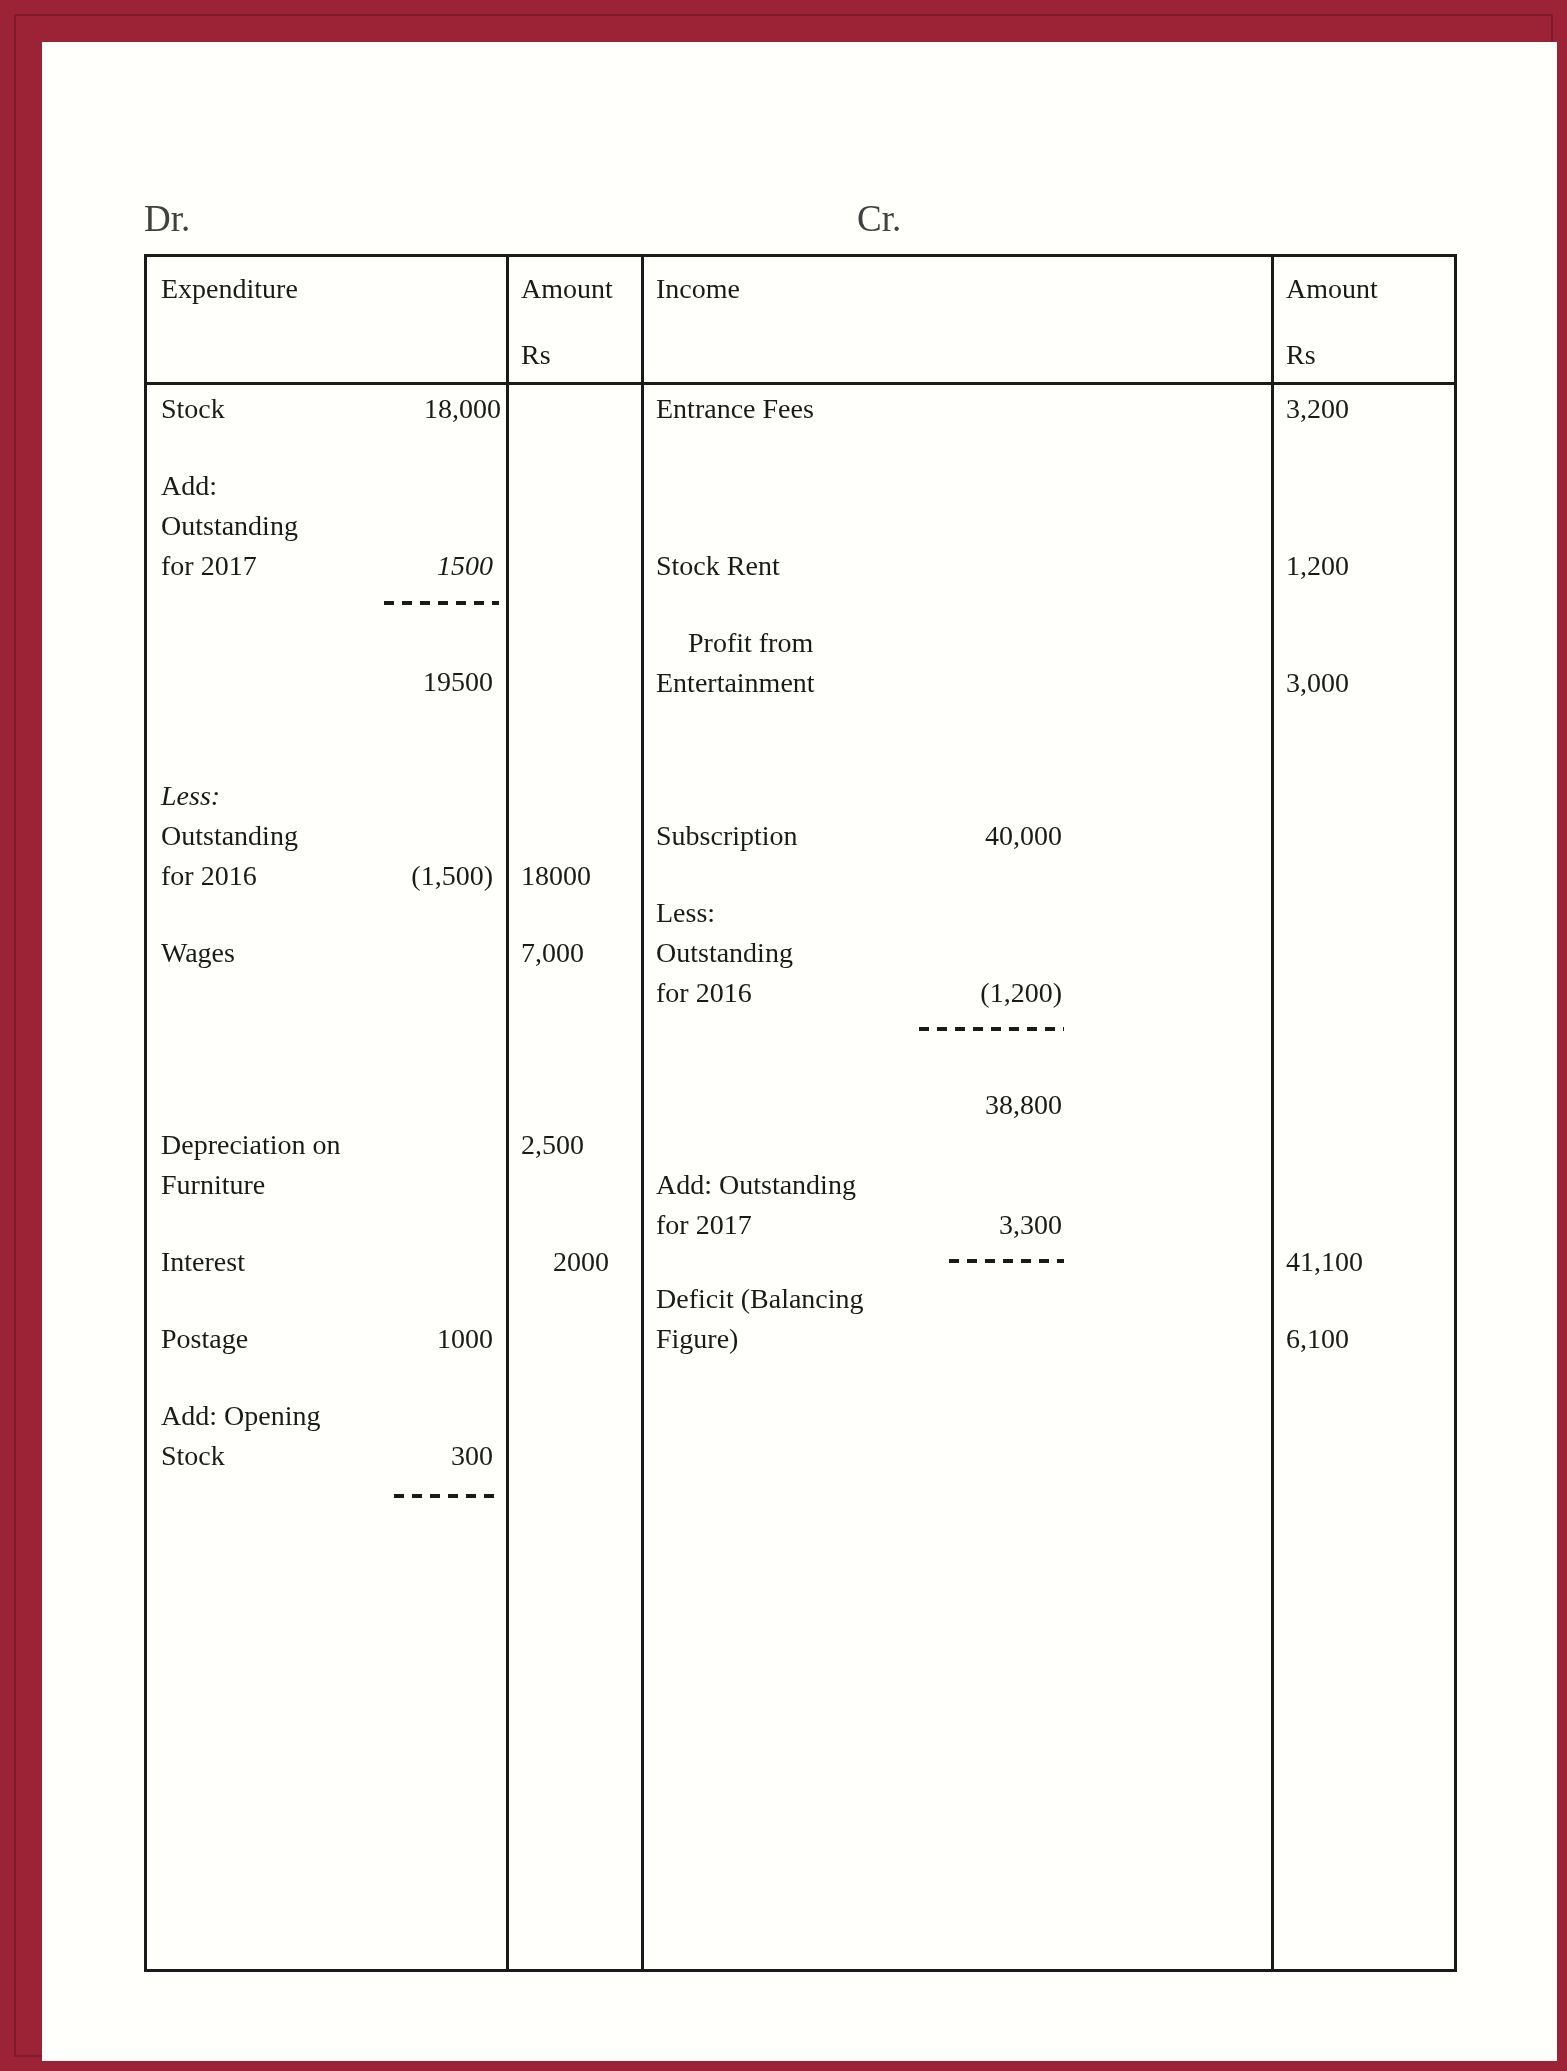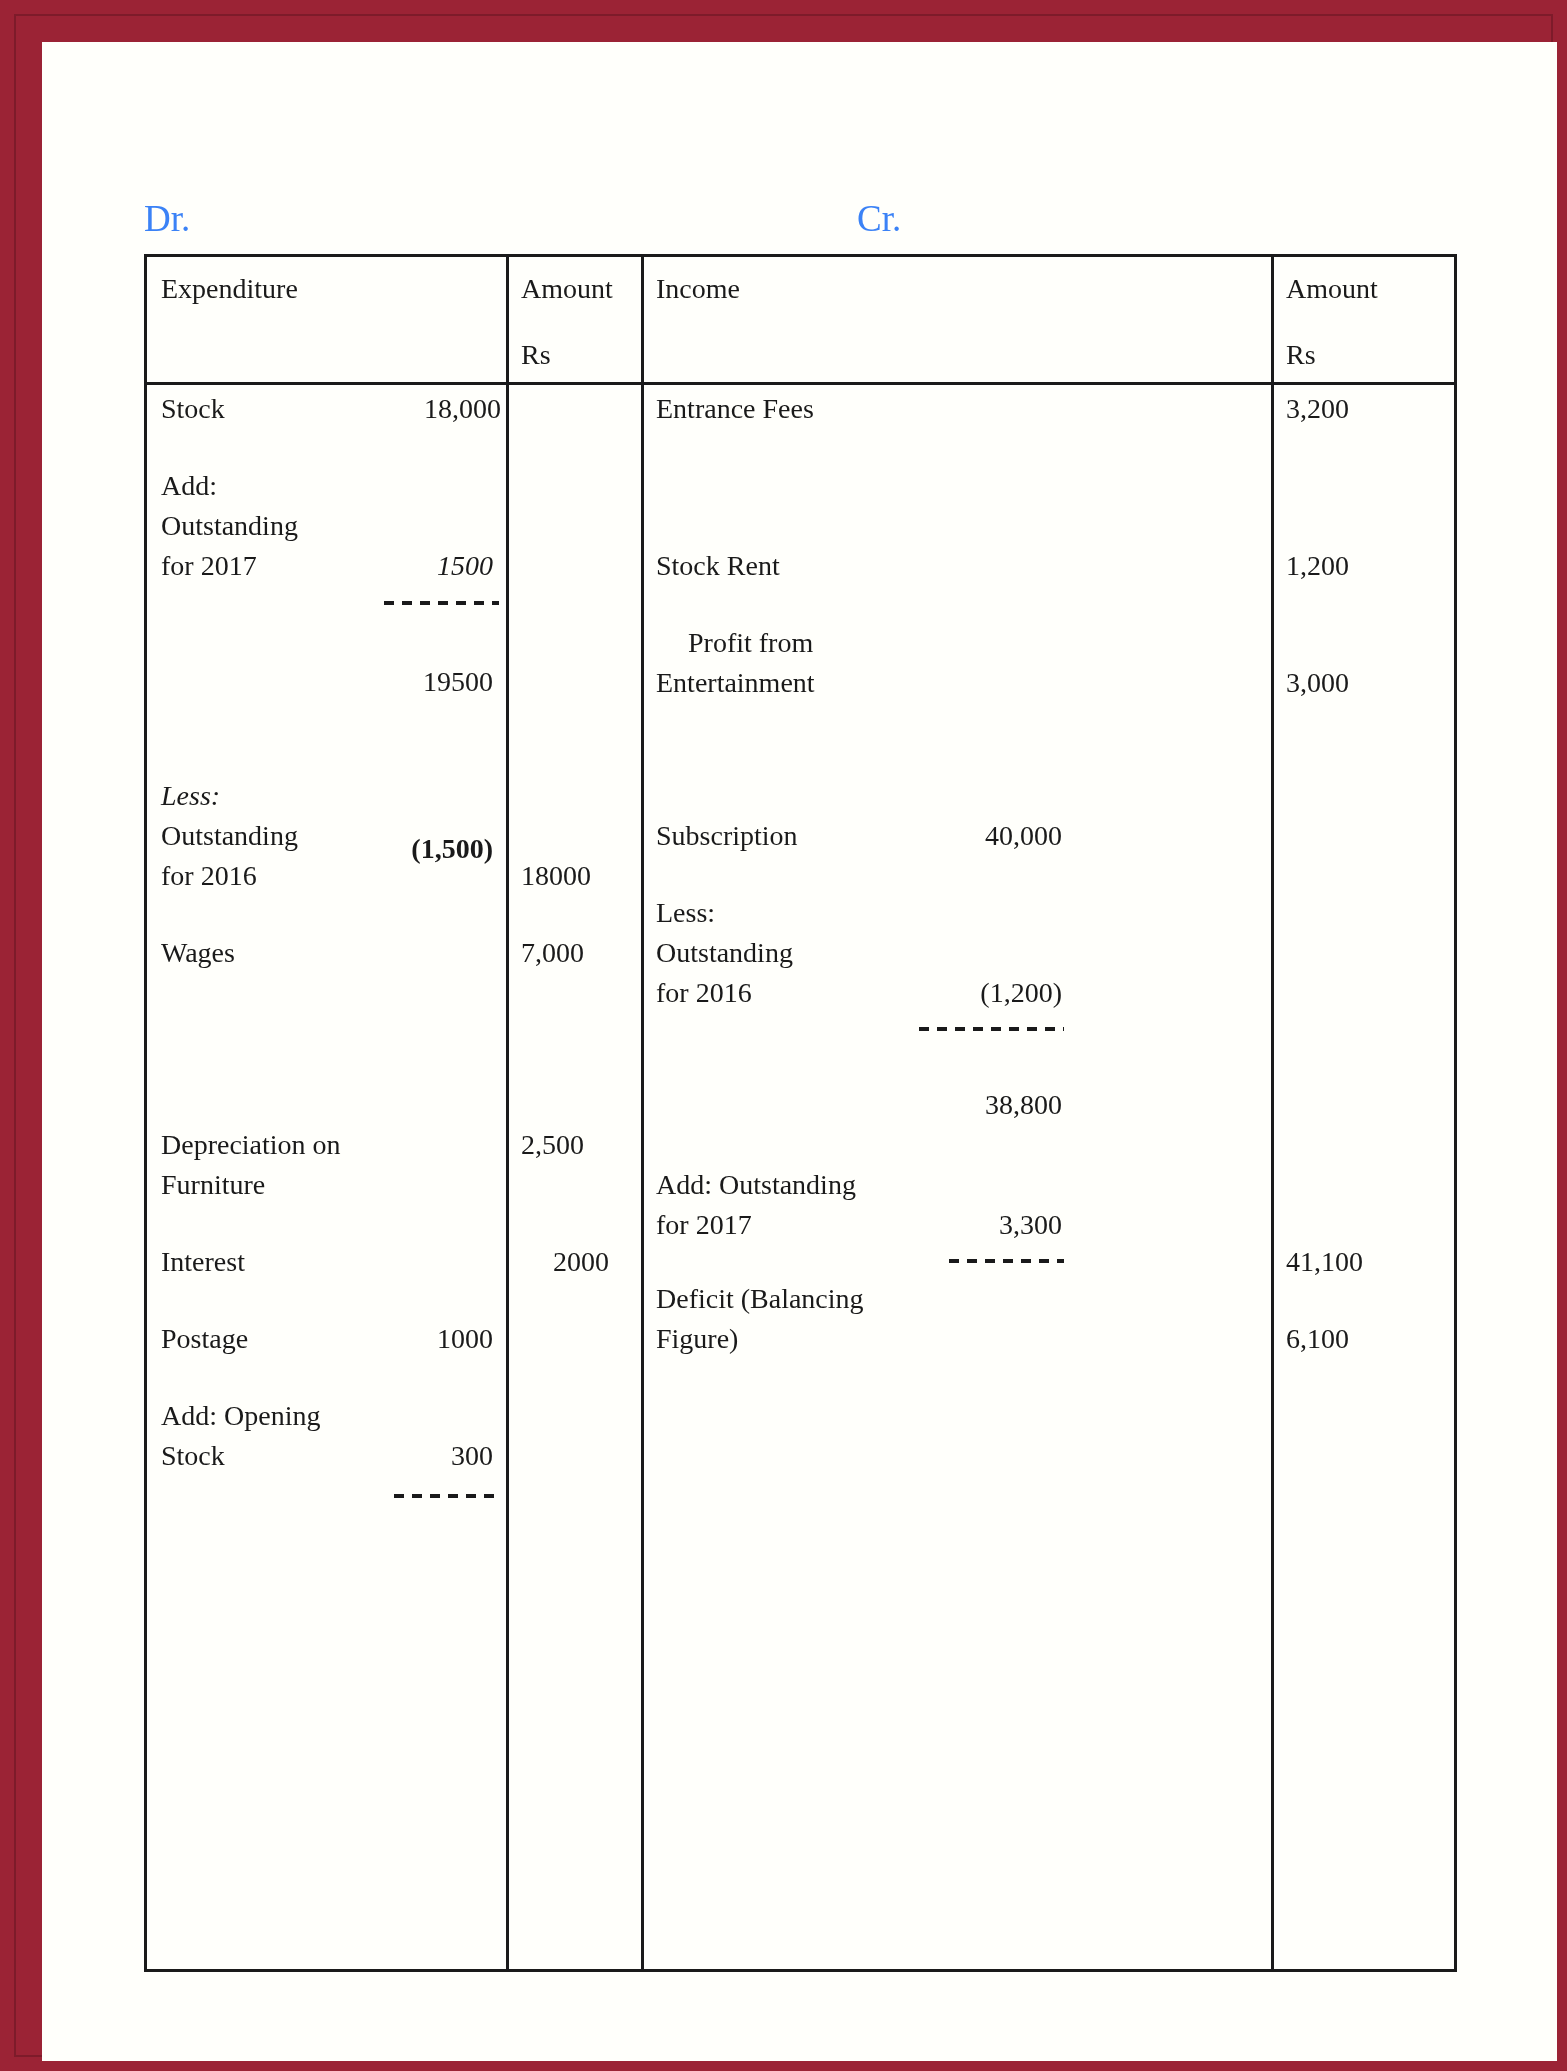--- a/index.html
+++ b/index.html
@@ -39,21 +39,21 @@
   .ledger-marks {
     position: absolute;
     left: 102px;
     top: 150px;
     width: 1320px;
     height: 56px;
   }
   .mark {
     position: absolute;
     font-size: 37px;
-    color: #3b82f6;
+    color: #404040;
     line-height: 1;
   }
   .mark-dr { left: 0px; top: 8px; }
   .mark-cr { left: 713px; top: 8px; }
 
   
   .account-table {
     position: absolute;
     left: 102px;
     top: 212px;
@@ -139,21 +139,21 @@
       <div class="cell" style="left:14px; top:289px;">for 2017</div>
       <div class="cell num" style="left:154px; top:289px; width:192px;font-style:italic;">1500</div>
 
       <div class="dash-rule" style="left:237px; top:344px; width:115px;"></div>
 
       <div class="cell num" style="left:154px; top:405px; width:192px;">19500</div>
 
       <div class="cell italic" style="left:14px; top:519px;">Less:</div>
       <div class="cell" style="left:14px; top:559px;">Outstanding</div>
       <div class="cell" style="left:14px; top:599px;">for 2016</div>
-      <div class="cell num" style="left:154px; top:572px; width:192px;font-weight:bold;">(1,500)</div>
+      <div class="cell num" style="left:154px; top:599px; width:192px;">(1,500)</div>
       <div class="cell" style="left:374px; top:599px;">18000</div>
 
       <div class="cell" style="left:14px; top:676px;">Wages</div>
       <div class="cell" style="left:374px; top:676px;">7,000</div>
 
       <div class="cell" style="left:14px; top:868px;">Depreciation on</div>
       <div class="cell" style="left:14px; top:908px;">Furniture</div>
       <div class="cell" style="left:374px; top:868px;">2,500</div>
 
       <div class="cell" style="left:14px; top:985px;">Interest</div>

